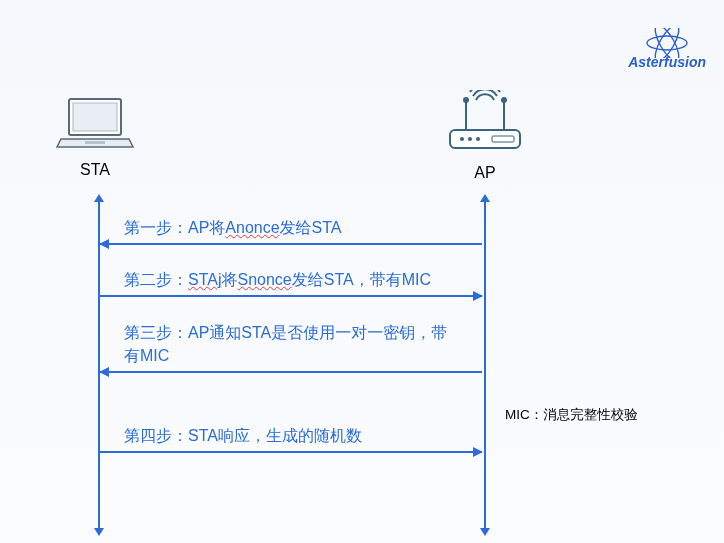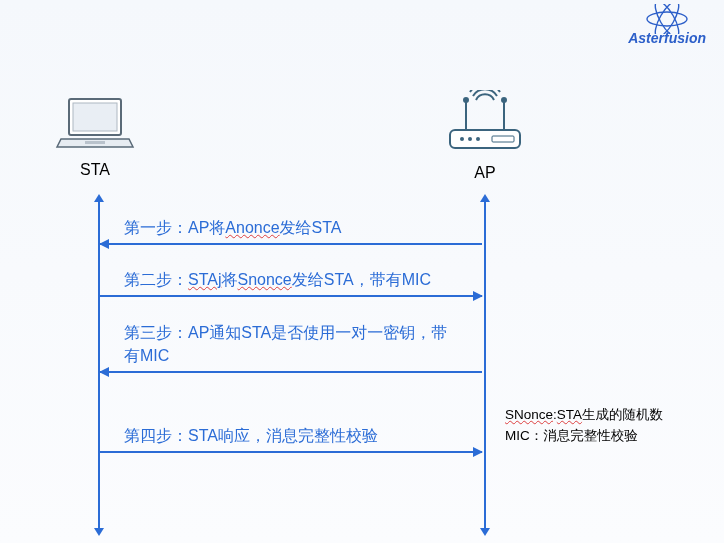--- a/index.html
+++ b/index.html
@@ -6,21 +6,21 @@
   body {
     width: 724px;
     height: 543px;
     background: linear-gradient(to bottom, #f5f8fc 0%, #fbfcfe 100%);
     font-family: "Microsoft YaHei", Arial, sans-serif;
     position: relative;
     overflow: hidden;
   }
   .logo {
     position: absolute;
-    top: 4px;
+    top: 28px;
     right: 18px;
     text-align: center;
   }
   .logo-svg { display: block; margin: 0 auto; }
   .logo-text {
     color: #2c5fc9;
     font-style: italic;
     font-weight: bold;
     font-size: 14px;
     margin-top: -4px;
@@ -155,22 +155,19 @@
   </div>
   <div class="msg-line arrow-right"></div>
 </div>
 
 <div class="msg" style="top:321px">
   <div class="msg-text">第三步：AP通知STA是否使用一对一密钥，带有MIC</div>
   <div class="msg-line arrow-left"></div>
 </div>
 
 <div class="msg" style="top:424px">
-  <div class="msg-text">第四步：STA响应，消息完整性校验</div>
+  <div class="msg-text">第四步：STA响应，生成的随机数</div>
   <div class="msg-line arrow-right"></div>
 </div>
 
 <div class="legend">
-  <div>
-    <span class="spellwave">SNonce</span><span>:</span><span class="spellwave">STA</span><span>生成的随机数</span>
-  </div>
   <div>MIC：消息完整性校验</div>
 </div>
 
 </body></html>

